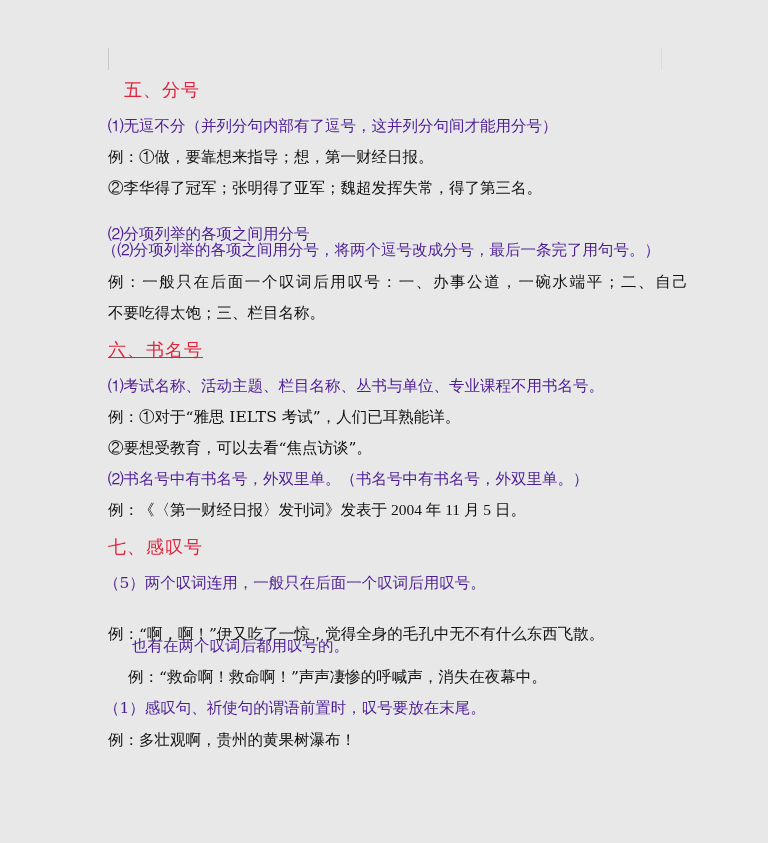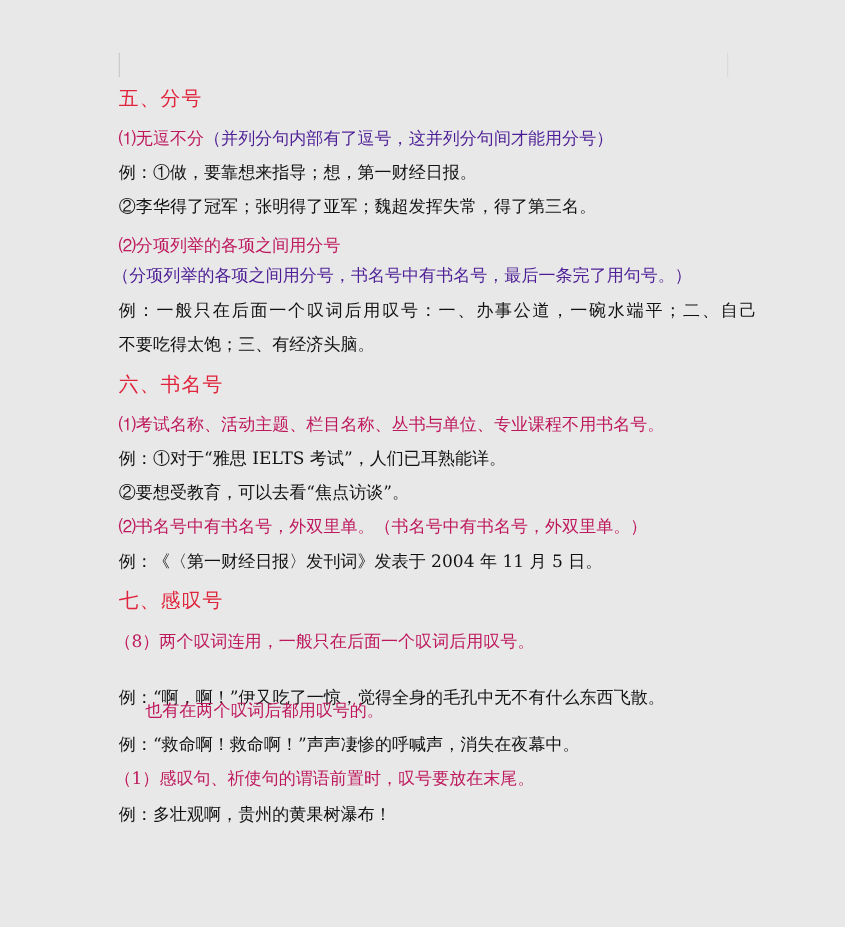--- a/index.html
+++ b/index.html
@@ -31,51 +31,51 @@
     white-space: nowrap;
     font-size: 15.5px;
     line-height: 20px;
     color: #111111;
   }
   .heading {
     font-size: 18px;
     color: #e0243c;
     letter-spacing: 1px;
   }
-  .blue { color: #be185d; }
+  .blue { color: #4c1d95; }
   .black { color: #111111; }
   .gray { color: #4c1d95; }
 </style>
 </head>
 <body>
 
 <div class="margin-mark" style="left:108px; top:48px; height:22px;"></div>
 <div class="margin-mark" style="left:661px; top:48px; height:22px; background:#dadada;"></div>
 
 <div class="page">
 
-  <div class="line heading" style="top:80px;">五、分号</div>
+  <div class="line heading" style="top:80px;margin-left:16px;">五、分号</div>
   <div class="line" style="top:116px;">
     <span class="blue">⑴无逗不分</span><span class="gray">（并列分句内部有了逗号，这并列分句间才能用分号）</span>
   </div>
   <div class="line black" style="top:147px;">例：①做，要靠想来指导；想，第一财经日报。</div>
   <div class="line black" style="top:178px;">②李华得了冠军；张明得了亚军；魏超发挥失常，得了第三名。</div>
-  <div class="line blue" style="top:213px;">⑵分项列举的各项之间用分号</div>
-  <div class="line gray" style="top:240px; left:-6px;">（分项列举的各项之间用分号，书名号中有书名号，最后一条完了用句号。）</div>
+  <div class="line blue" style="top:224px;">⑵分项列举的各项之间用分号</div>
+  <div class="line gray" style="top:240px; left:-6px;">（⑵分项列举的各项之间用分号，将两个逗号改成分号，最后一条完了用句号。）</div>
   <div class="line black" style="top:272px; letter-spacing:1.6px;">例：一般只在后面一个叹词后用叹号：一、办事公道，一碗水端平；二、自己</div>
-  <div class="line black" style="top:303px;">不要吃得太饱；三、有经济头脑。</div>
+  <div class="line black" style="top:303px;">不要吃得太饱；三、栏目名称。</div>
 
-  <div class="line heading" style="top:340px;">六、书名号</div>
+  <div class="line heading" style="top:340px;text-decoration:underline;">六、书名号</div>
   <div class="line blue" style="top:376px;">⑴考试名称、活动主题、栏目名称、丛书与单位、专业课程不用书名号。</div>
   <div class="line black" style="top:407px;">例：①对于“雅思 IELTS 考试”，人们已耳熟能详。</div>
   <div class="line black" style="top:438px;">②要想受教育，可以去看“焦点访谈”。</div>
   <div class="line blue" style="top:469px;">⑵书名号中有书名号，外双里单。（书名号中有书名号，外双里单。）</div>
-  <div class="line black" style="top:500px;">例：《〈第一财经日报〉发刊词》发表于 2004 年 11 月 5 日。</div>
+  <div class="line black" style="top:500px;font-family:Liberation Serif, serif;">例：《〈第一财经日报〉发刊词》发表于 2004 年 11 月 5 日。</div>
 
   <div class="line heading" style="top:537px;">七、感叹号</div>
-  <div class="line blue" style="top:573px; left:-4px;">（8）两个叹词连用，一般只在后面一个叹词后用叹号。</div>
+  <div class="line blue" style="top:573px; left:-4px;">（5）两个叹词连用，一般只在后面一个叹词后用叹号。</div>
   <div class="line black" style="top:624px;">例：“啊，啊！”伊又吃了一惊，觉得全身的毛孔中无不有什么东西飞散。</div>
   <div class="line blue" style="top:636px;margin-left:24px;">也有在两个叹词后都用叹号的。</div>
-  <div class="line black" style="top:667px;">例：“救命啊！救命啊！”声声凄惨的呼喊声，消失在夜幕中。</div>
+  <div class="line black" style="top:667px;margin-left:20px;">例：“救命啊！救命啊！”声声凄惨的呼喊声，消失在夜幕中。</div>
   <div class="line blue" style="top:698px; left:-4px;">（1）感叹句、祈使句的谓语前置时，叹号要放在末尾。</div>
   <div class="line black" style="top:730px;">例：多壮观啊，贵州的黄果树瀑布！</div>
 
 </div>
 
 </body></html>

